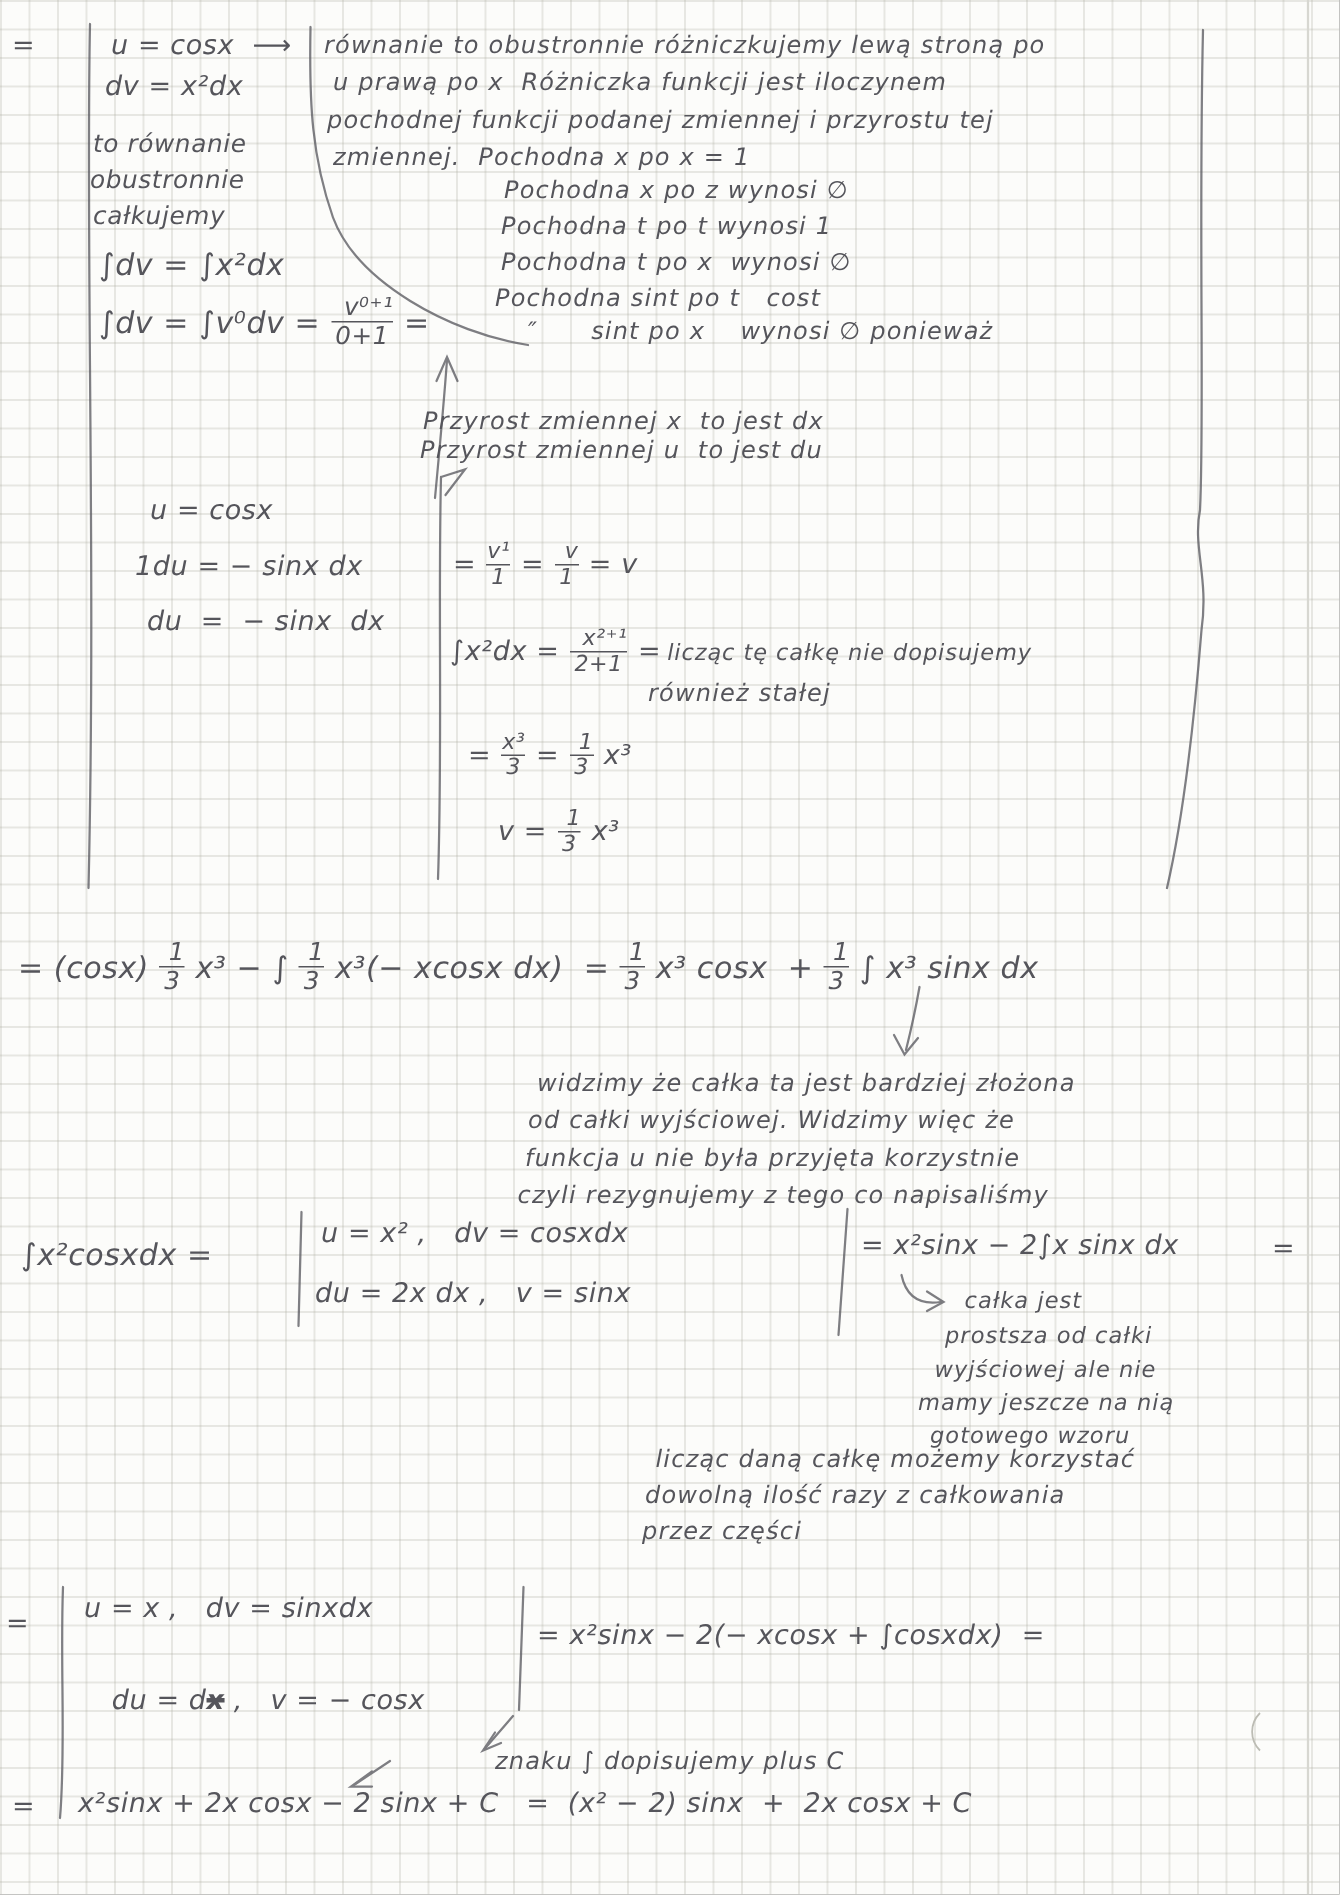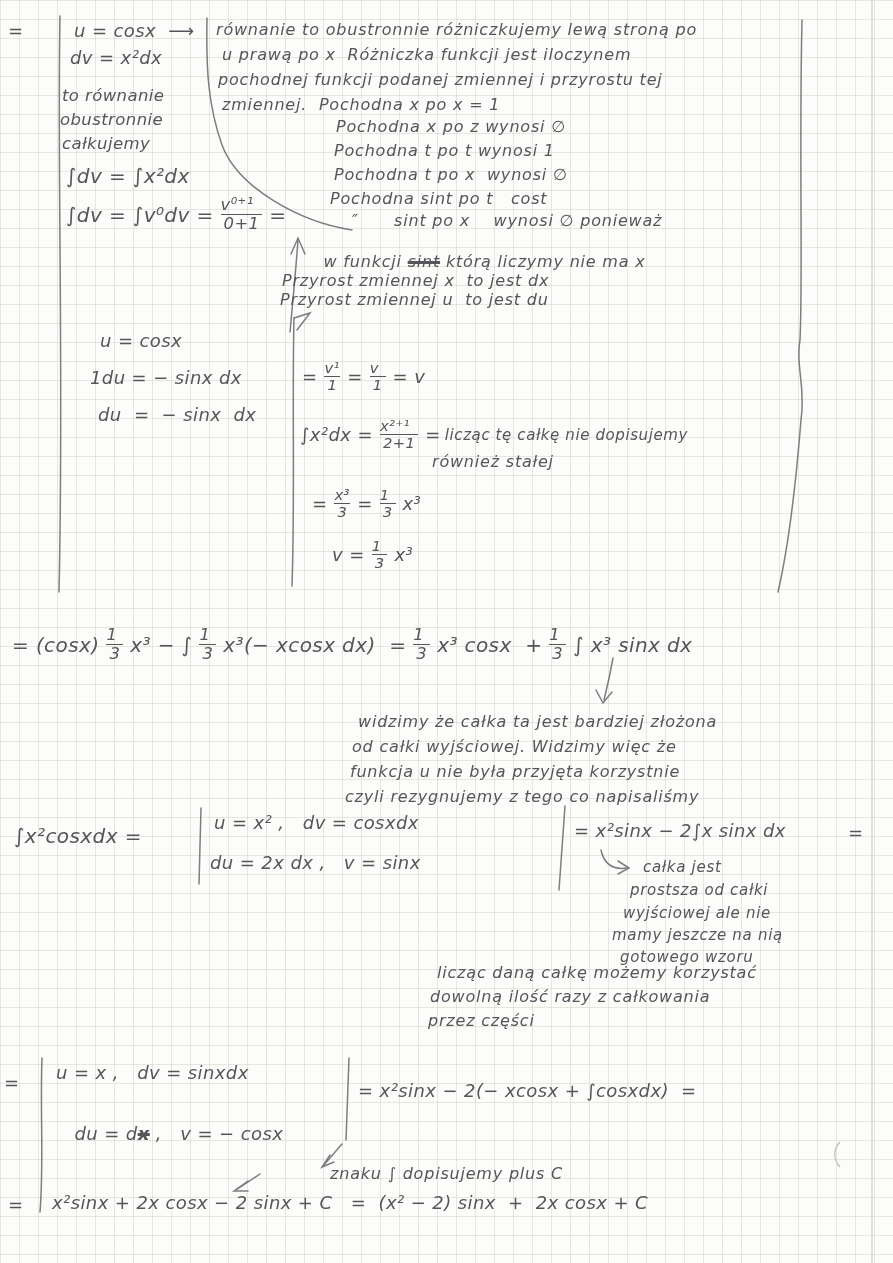--- a/index.html
+++ b/index.html
@@ -14,21 +14,21 @@
     color:#55555b;
   }
   .hw{position:absolute;font-style:italic;letter-spacing:.4px;white-space:pre;}
   .t15{font-size:15px;letter-spacing:.7px;}
   .t16{font-size:16px;letter-spacing:.8px;}
   .t17{font-size:16.5px;}
   .t19{font-size:18px;}
   .t20{font-size:20px;}
   .mrow{display:flex;align-items:center;gap:4px;}
   .mrow span{white-space:pre;}
-  .frac{display:inline-flex;flex-direction:column;align-items:flex-start;
+  .frac{display:inline-flex;flex-direction:column;align-items:flex-end;
         font-size:.82em;line-height:1.1;margin:0 3px;}
   .frac .den{border-top:1.5px solid #55555b;padding:0 3px;}
   .strike{text-decoration:line-through;text-decoration-thickness:2.5px;}
   .xed{text-decoration:line-through;text-decoration-thickness:3px;font-weight:bold;}
   .small-note{font-size:15px;letter-spacing:.6px;}
   svg.ink{position:absolute;left:0;top:0;pointer-events:none;}
 </style>
 </head>
 <body>
 
@@ -78,23 +78,20 @@
 
   <div class="hw t16" style="left:216px;top:20px">równanie to obustronnie różniczkujemy lewą stroną po</div>
   <div class="hw t16" style="left:222px;top:45px">u prawą po x  Różniczka funkcji jest iloczynem</div>
   <div class="hw t16" style="left:218px;top:70px">pochodnej funkcji podanej zmiennej i przyrostu tej</div>
   <div class="hw t16" style="left:222px;top:95px">zmiennej.  Pochodna x po x = 1</div>
   <div class="hw t16" style="left:336px;top:117px">Pochodna x po z wynosi ∅</div>
   <div class="hw t16" style="left:334px;top:141px">Pochodna t po t wynosi 1</div>
   <div class="hw t16" style="left:334px;top:165px">Pochodna t po x  wynosi ∅</div>
   <div class="hw t16" style="left:330px;top:189px">Pochodna sint po t   cost</div>
   <div class="hw t16" style="left:352px;top:211px">″      sint po x    wynosi ∅ ponieważ</div>
-  <div class="hw t16" style="left:300px;top:233px">
-    <span>w funkcji </span><span class="strike">sint</span><span> którą liczymy nie ma x</span>
-  </div>
   <div class="hw t16" style="left:282px;top:271px">Przyrost zmiennej x  to jest dx</div>
   <div class="hw t16" style="left:280px;top:290px">Przyrost zmiennej u  to jest du</div>
 
   <div class="hw t19" style="left:100px;top:330px">u = cosx</div>
   <div class="hw t19" style="left:90px;top:367px">1du = − sinx dx</div>
   <div class="hw t19" style="left:98px;top:404px">du  =  − sinx  dx</div>
 
   <div class="hw t19 mrow" style="left:302px;top:360px">
     <span>=</span>
     <span class="frac"><span class="num">v¹</span><span class="den">1</span></span>

